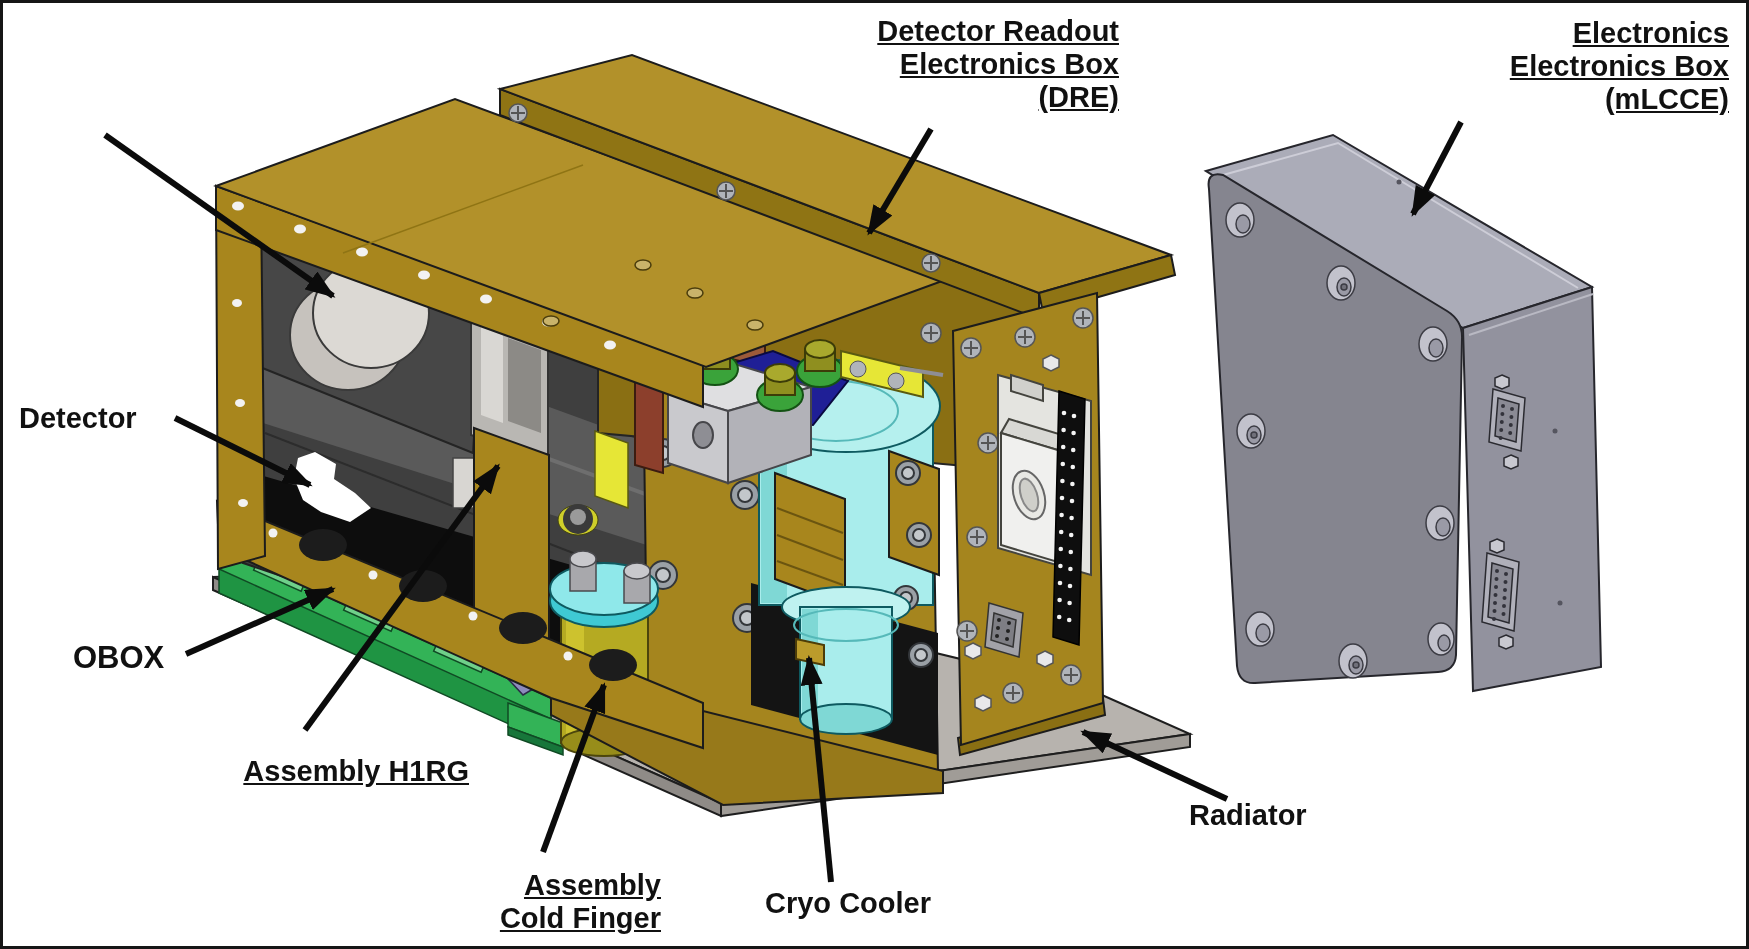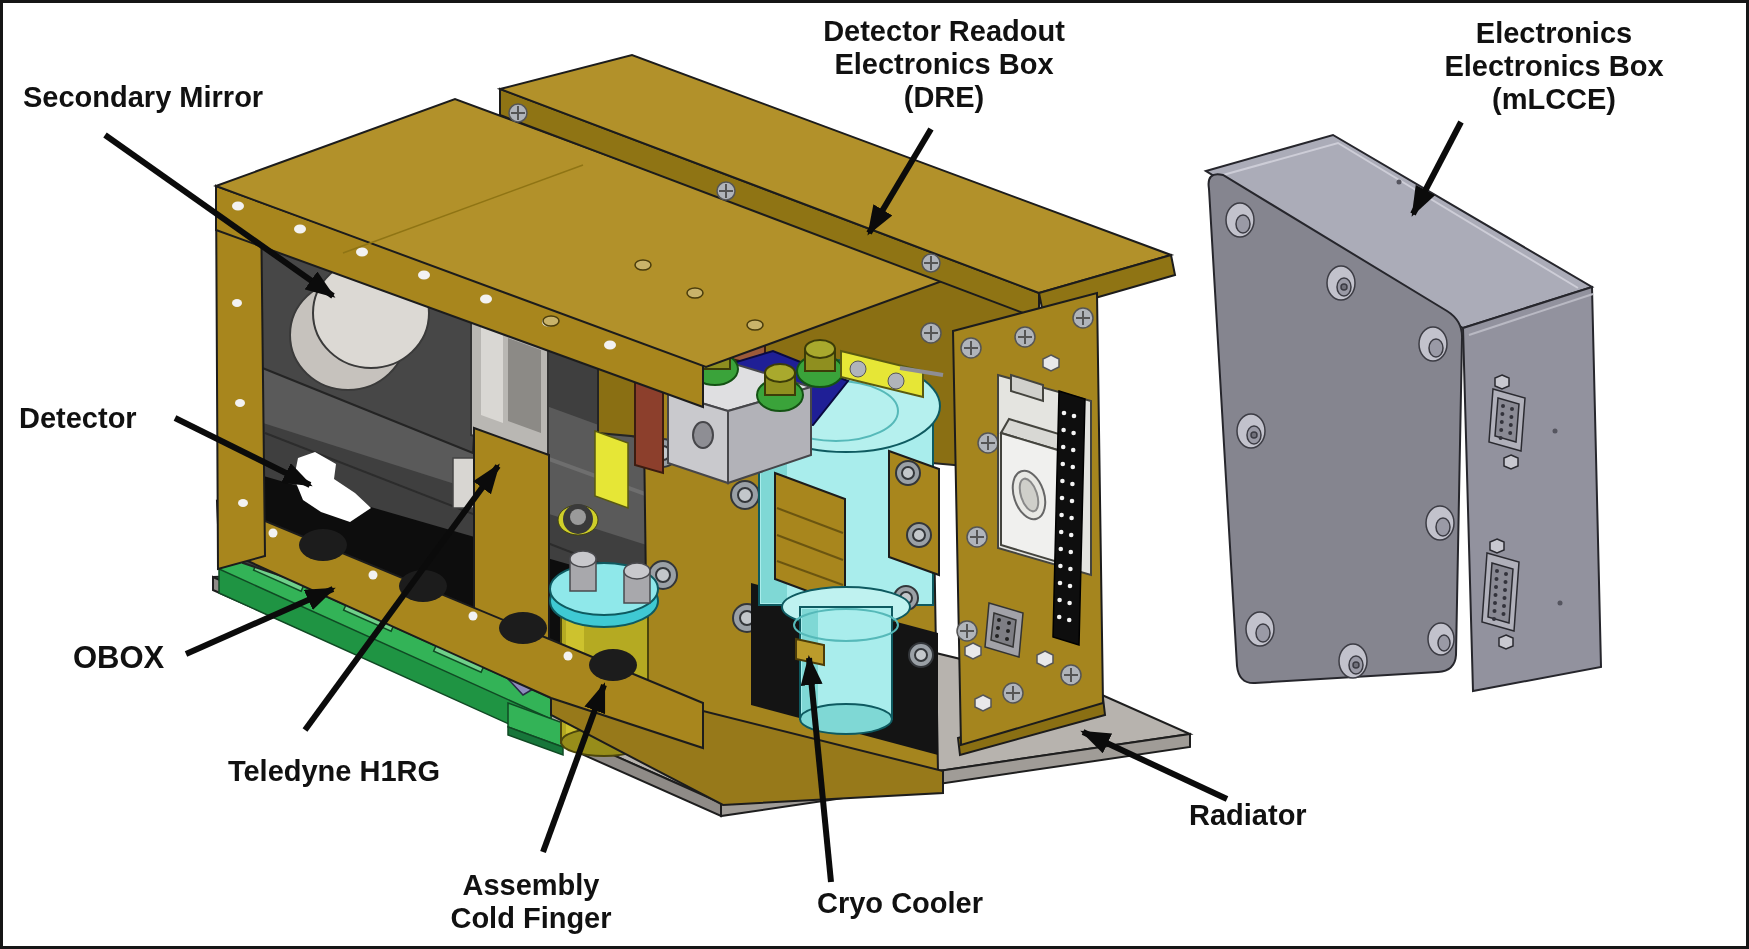--- a/index.html
+++ b/index.html
@@ -6,21 +6,21 @@
   .stage{
     position:relative;width:1749px;height:949px;background:#ffffff;
     font-family:"Liberation Sans", sans-serif;overflow:hidden;
     border:3px solid #161616;box-sizing:border-box;
   }
   .stage svg{position:absolute;left:0;top:0;}
   .lbl{
     position:absolute;color:#111;font-weight:bold;font-size:29px;
     line-height:33px;white-space:nowrap;letter-spacing:0px;
   }
-  .lbl.center{text-align:center;white-space:normal;}
+  .lbl.center{text-align:right;white-space:normal;text-decoration:underline;}
   .lbl span{display:block;}
   .lbl .gap{}
   .lbl-obox{font-size:31px;text-align:right;}
 </style>
 </head>
 <body>
 
 <div class="stage">
 <svg width="1749" height="949" viewBox="0 0 1749 949">
   <defs>
@@ -400,43 +400,42 @@
     <line x1="183" y1="651" x2="330" y2="586" marker-end="url(#ah)"></line>
     <line x1="302" y1="727" x2="495" y2="463" marker-end="url(#ah)"></line>
     <line x1="540" y1="849" x2="601" y2="682" marker-end="url(#ah)"></line>
     <line x1="828" y1="879" x2="806" y2="655" marker-end="url(#ah)"></line>
     <line x1="1224" y1="796" x2="1080" y2="729" marker-end="url(#ah)"></line>
     <line x1="928" y1="126" x2="866" y2="230" marker-end="url(#ah)"></line>
     <line x1="1458" y1="119" x2="1410" y2="211" marker-end="url(#ah)"></line>
   </g>
 </svg>
 
-<div class="lbl" style="left:20px;top:78px">Secondary Mirror</div>
 
 <div class="lbl center" style="left:766px;top:12px;width:350px">
   <span>Detector Readout</span>
   <span>Electronics Box</span>
   <span>(DRE)</span>
 </div>
 
 <div class="lbl center" style="left:1376px;top:14px;width:350px">
   <span>Electronics</span>
   <span>Electronics Box</span>
   <span class="gap">(mLCCE)</span>
 </div>
 
 <div class="lbl" style="left:16px;top:399px">Detector</div>
 
 <div class="lbl lbl-obox" style="left:70px;top:638px">OBOX</div>
 
 <div class="lbl center" style="left:196px;top:752px;width:270px">
-  <span>Teledyne H1RG</span>
+  <span>Assembly H1RG</span>
 </div>
 
 <div class="lbl center" style="left:398px;top:866px;width:260px">
   <span>Assembly</span>
   <span>Cold Finger</span>
 </div>
 
-<div class="lbl" style="left:814px;top:884px">Cryo Cooler</div>
+<div class="lbl" style="left:762px;top:884px">Cryo Cooler</div>
 
 <div class="lbl" style="left:1186px;top:796px">Radiator</div>
 </div>
 
 </body></html>

